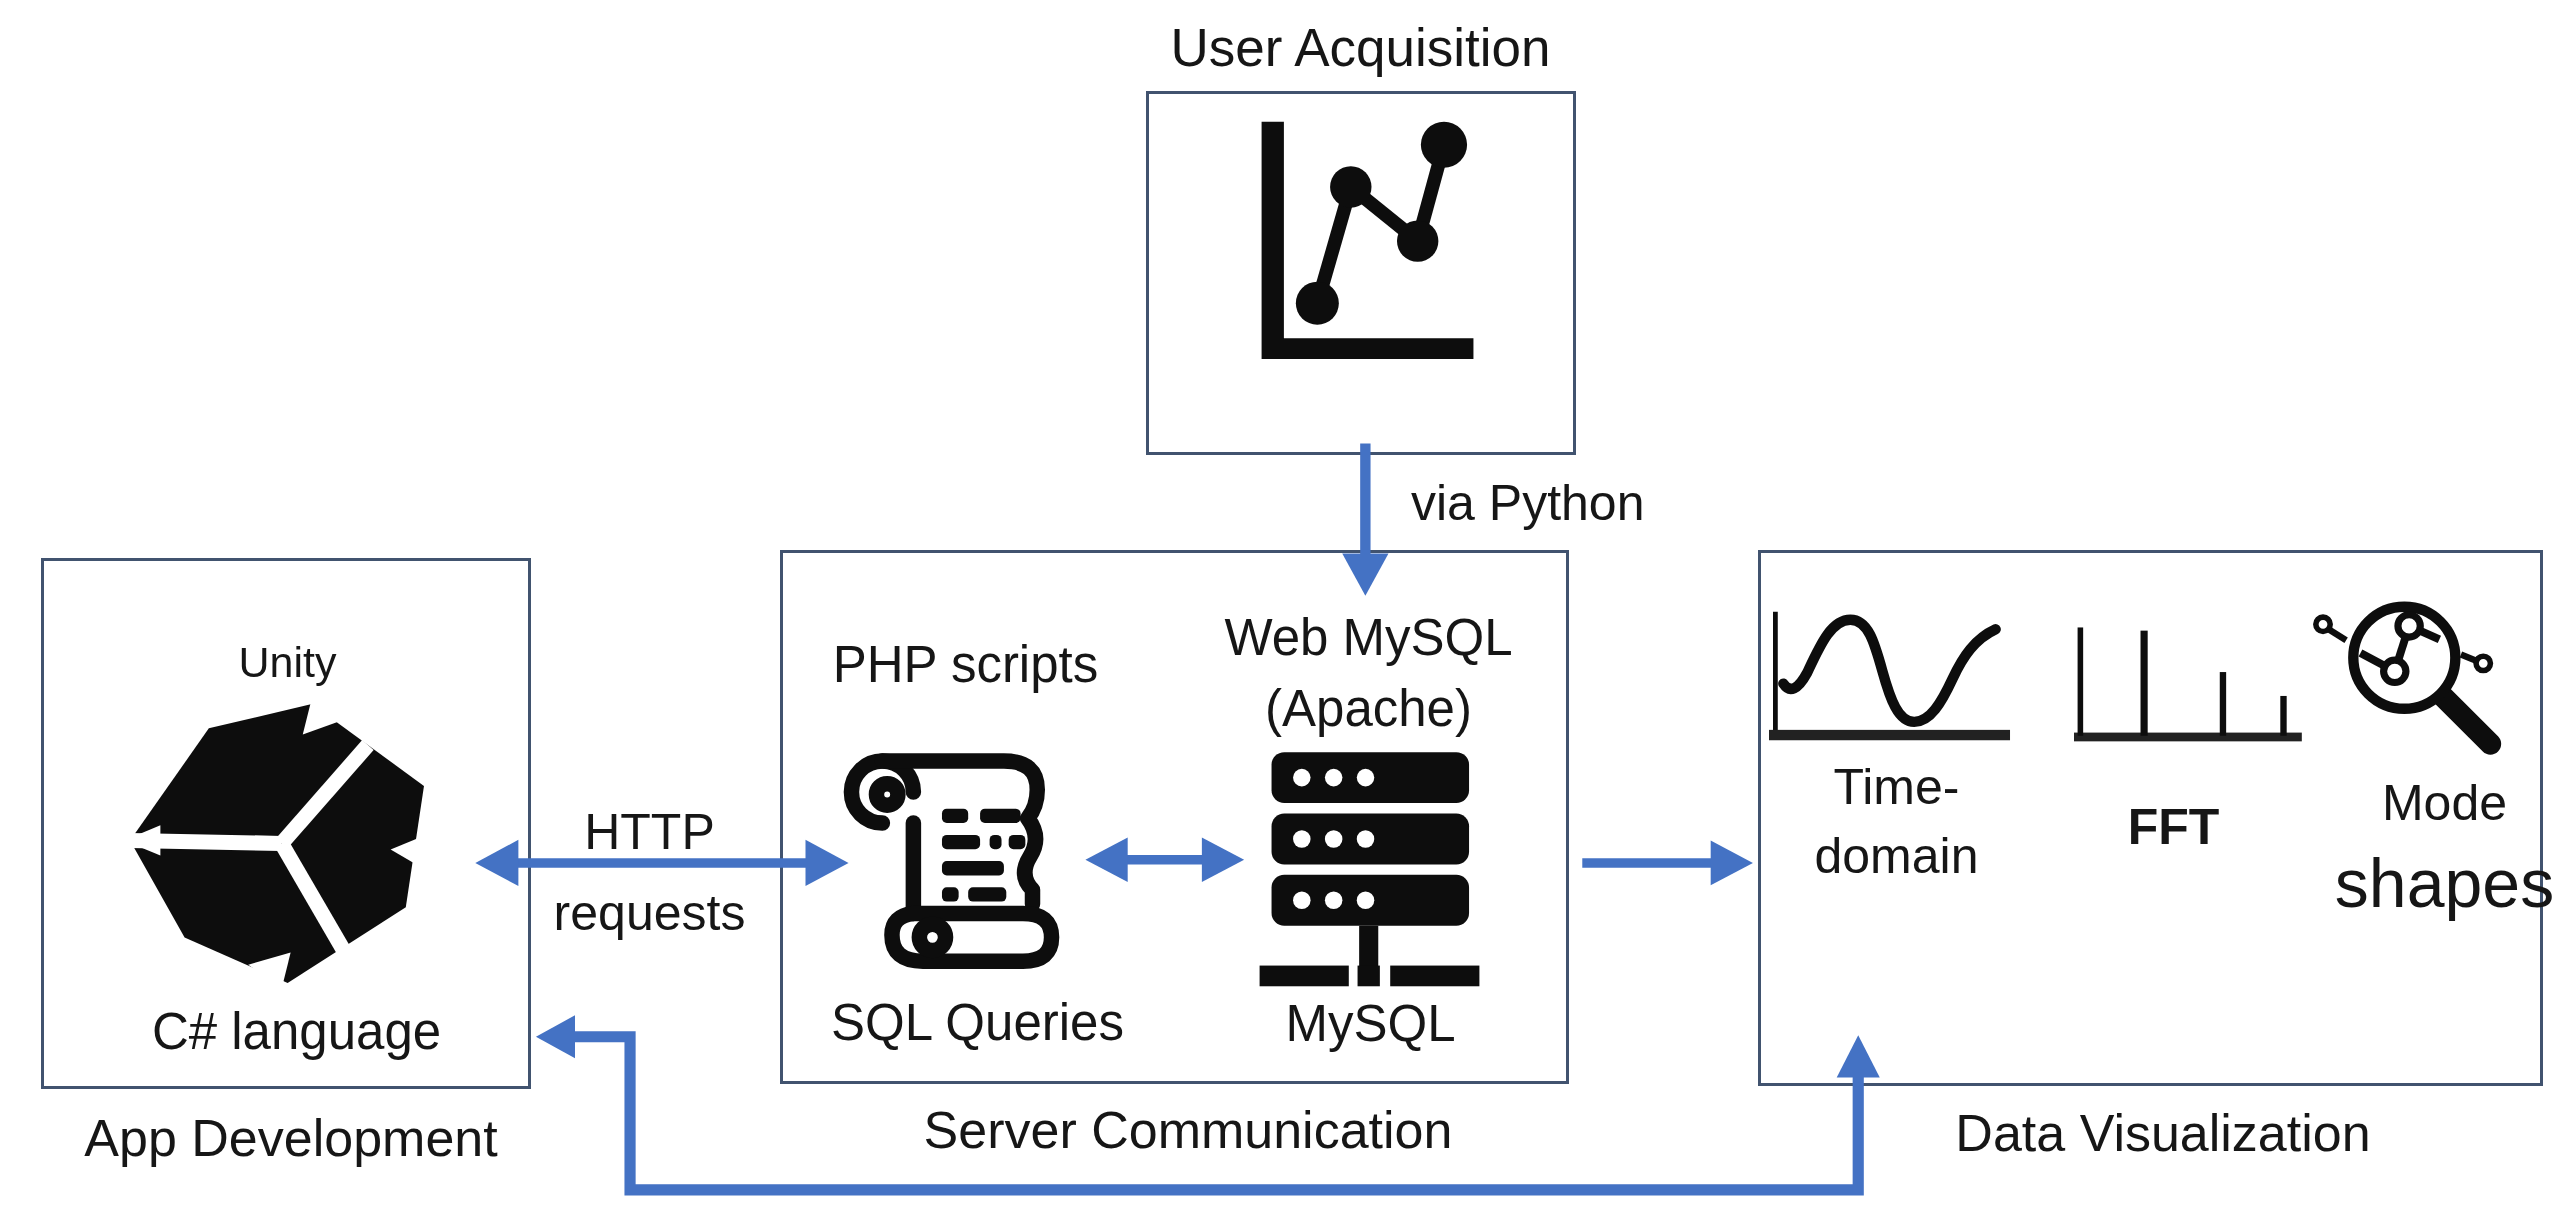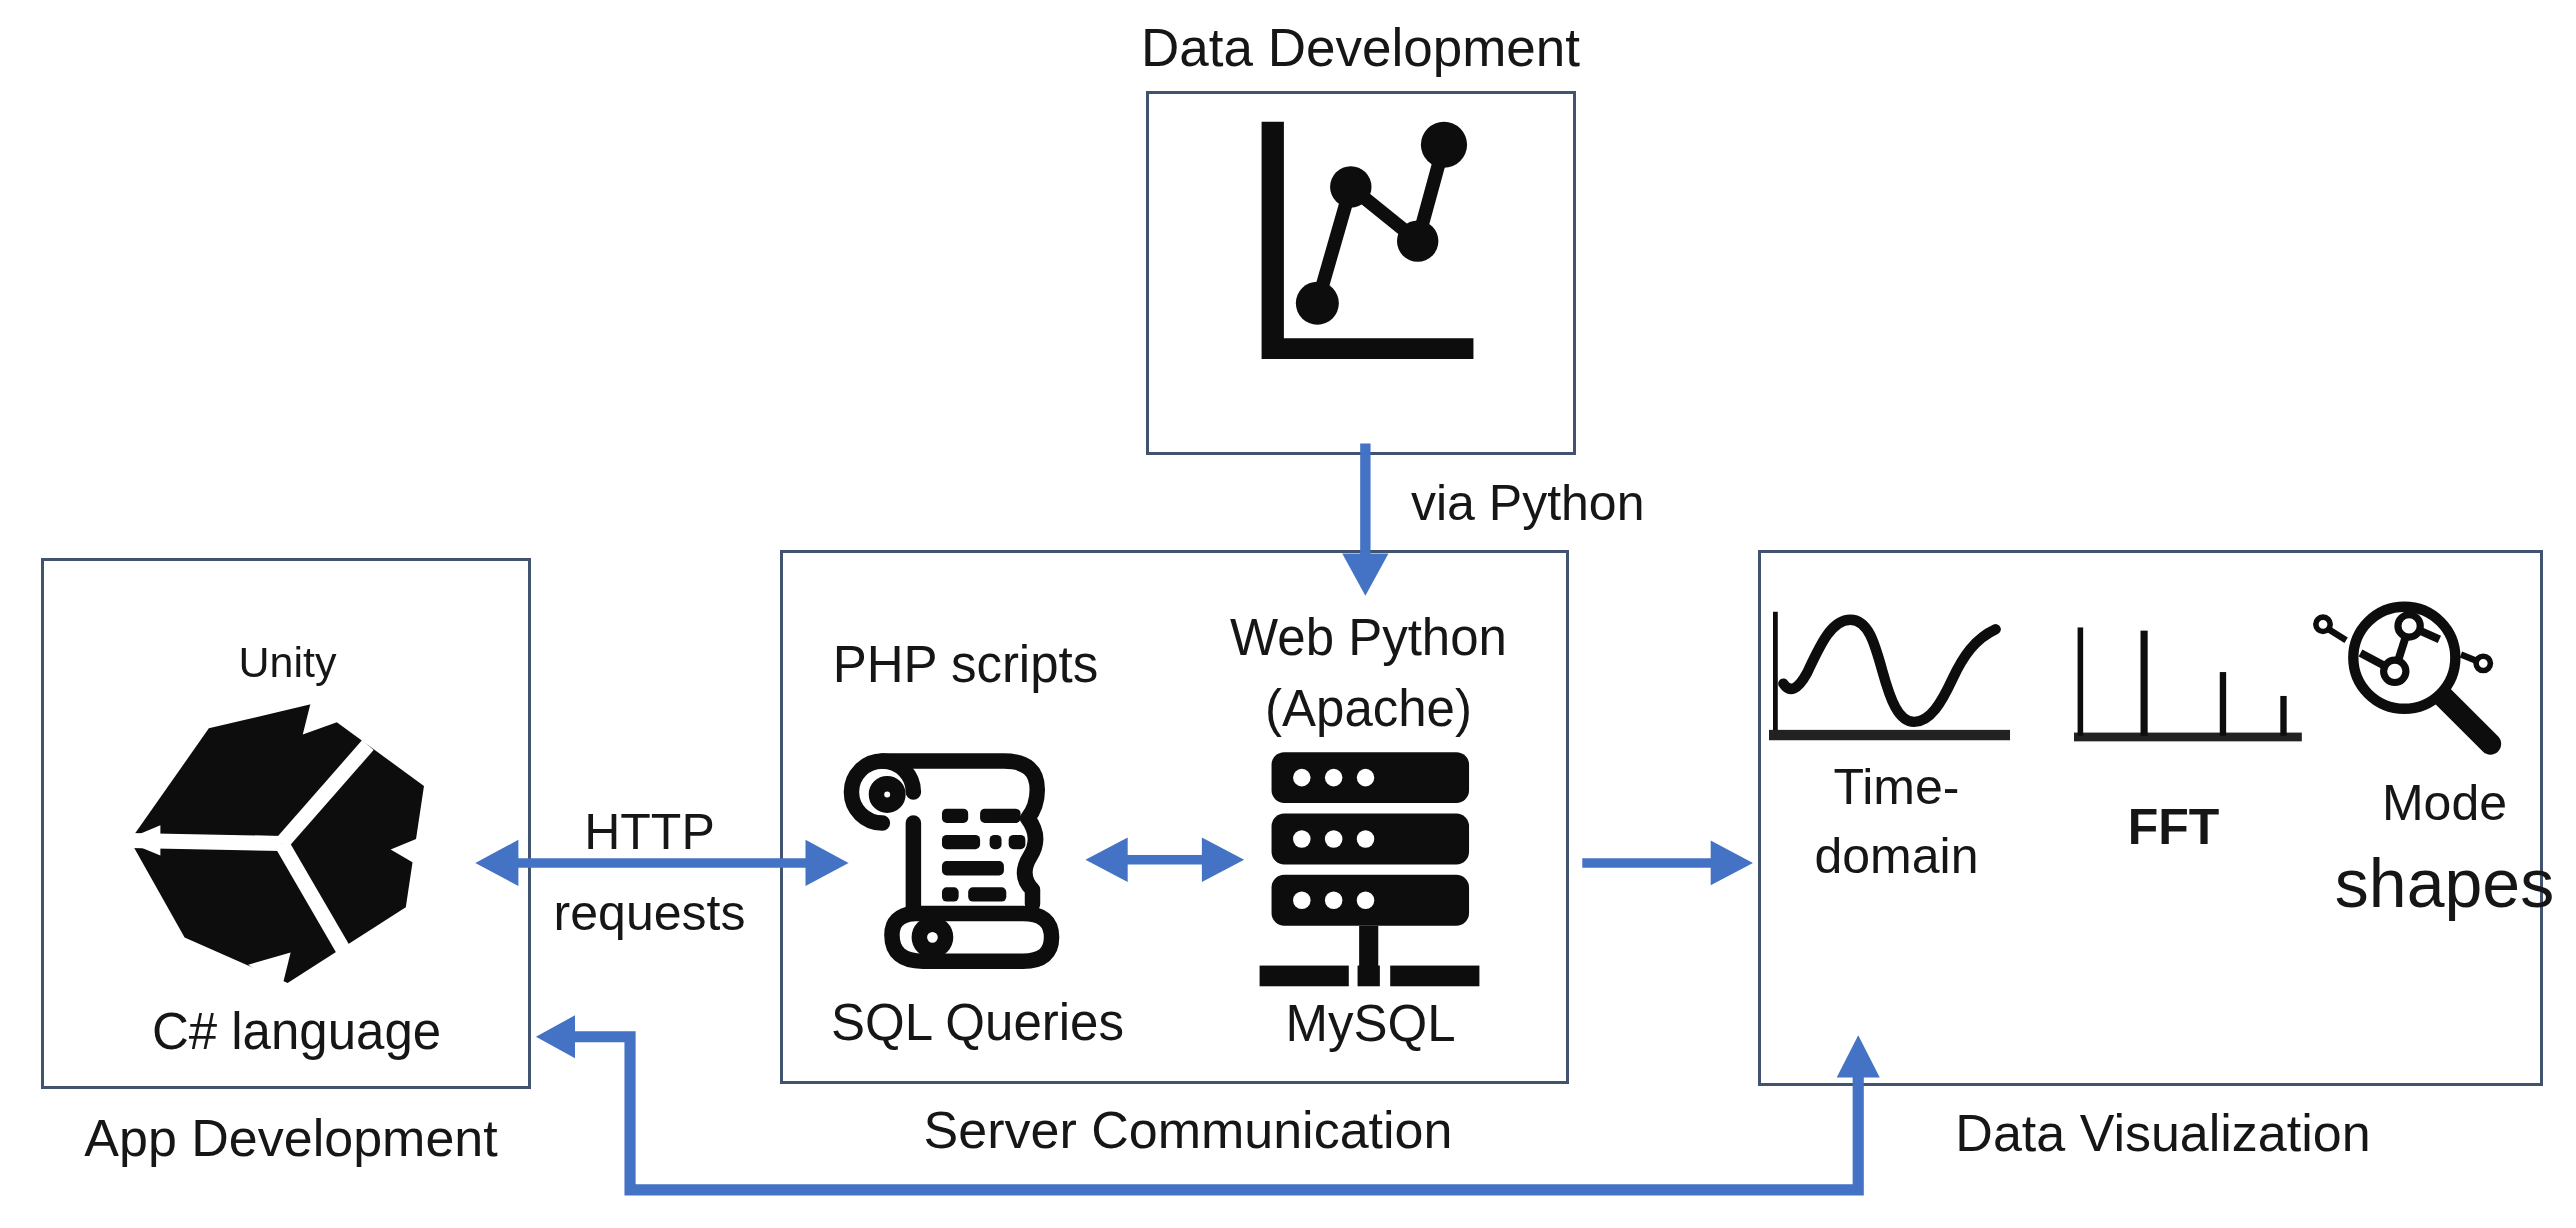--- a/index.html
+++ b/index.html
@@ -160,34 +160,34 @@
       <line x1="128" y1="40" x2="166" y2="57"></line>
     </g>
     <circle cx="110" cy="97" r="14" stroke="currentColor" stroke-width="9" fill="#ffffff"></circle>
     <circle cx="128" cy="40" r="14" stroke="currentColor" stroke-width="9" fill="#ffffff"></circle>
     <line x1="25" y1="43" x2="49" y2="58" stroke="currentColor" stroke-width="8"></line>
     <circle cx="20" cy="38" r="9" stroke="currentColor" stroke-width="7" fill="#ffffff"></circle>
     <line x1="193" y1="76" x2="213" y2="84" stroke="currentColor" stroke-width="8"></line>
     <circle cx="221" cy="87" r="9" stroke="currentColor" stroke-width="7" fill="#ffffff"></circle>
   </svg>
 
-  <div class="lbl title" style="left:1121px;top:17.5px;width:479px;">Data Development</div>
+  <div class="lbl title" style="left:1121px;top:17.5px;width:479px;">User Acquisition</div>
 
   <div class="lbl left" style="left:1396px;top:475px;width:335px;font-size:50px;">via Python</div>
 
   <div class="lbl" style="left:530px;top:804px;width:239px;font-size:50px;">HTTP</div>
   <div class="lbl" style="left:526px;top:885px;width:247px;font-size:50px;">requests</div>
 
   <div class="lbl" style="left:88px;top:638px;width:399px;font-size:43px;">Unity</div>
   <div class="lbl" style="left:57px;top:1003px;width:479px;">C# language</div>
   <div class="lbl caption" style="left:12px;top:1109px;width:558px;">App Development</div>
 
   <div class="lbl" style="left:766px;top:636px;width:399px;">PHP scripts</div>
   <div class="lbl" style="left:778px;top:994px;width:399px;">SQL Queries</div>
-  <div class="lbl" style="left:1169px;top:609px;width:399px;">Web Python</div>
+  <div class="lbl" style="left:1169px;top:609px;width:399px;">Web MySQL</div>
   <div class="lbl" style="left:1169px;top:680px;width:399px;">(Apache)</div>
   <div class="lbl" style="left:1171px;top:995px;width:399px;">MySQL</div>
   <div class="lbl caption" style="left:909px;top:1101px;width:558px;">Server Communication</div>
 
   <div class="lbl" style="left:1777px;top:759px;width:239px;font-size:50px;">Time-</div>
   <div class="lbl" style="left:1777px;top:828px;width:239px;font-size:50px;">domain</div>
   <div class="lbl" style="left:2054px;top:799px;width:239px;font-size:50px;font-weight:bold;">FFT</div>
   <div class="lbl" style="left:2325px;top:775px;width:239px;font-size:50px;">Mode</div>
   <div class="lbl" style="left:2325px;top:845px;width:239px;font-size:68px;">shapes</div>
   <div class="lbl caption" style="left:1884px;top:1104px;width:558px;">Data Visualization</div>

